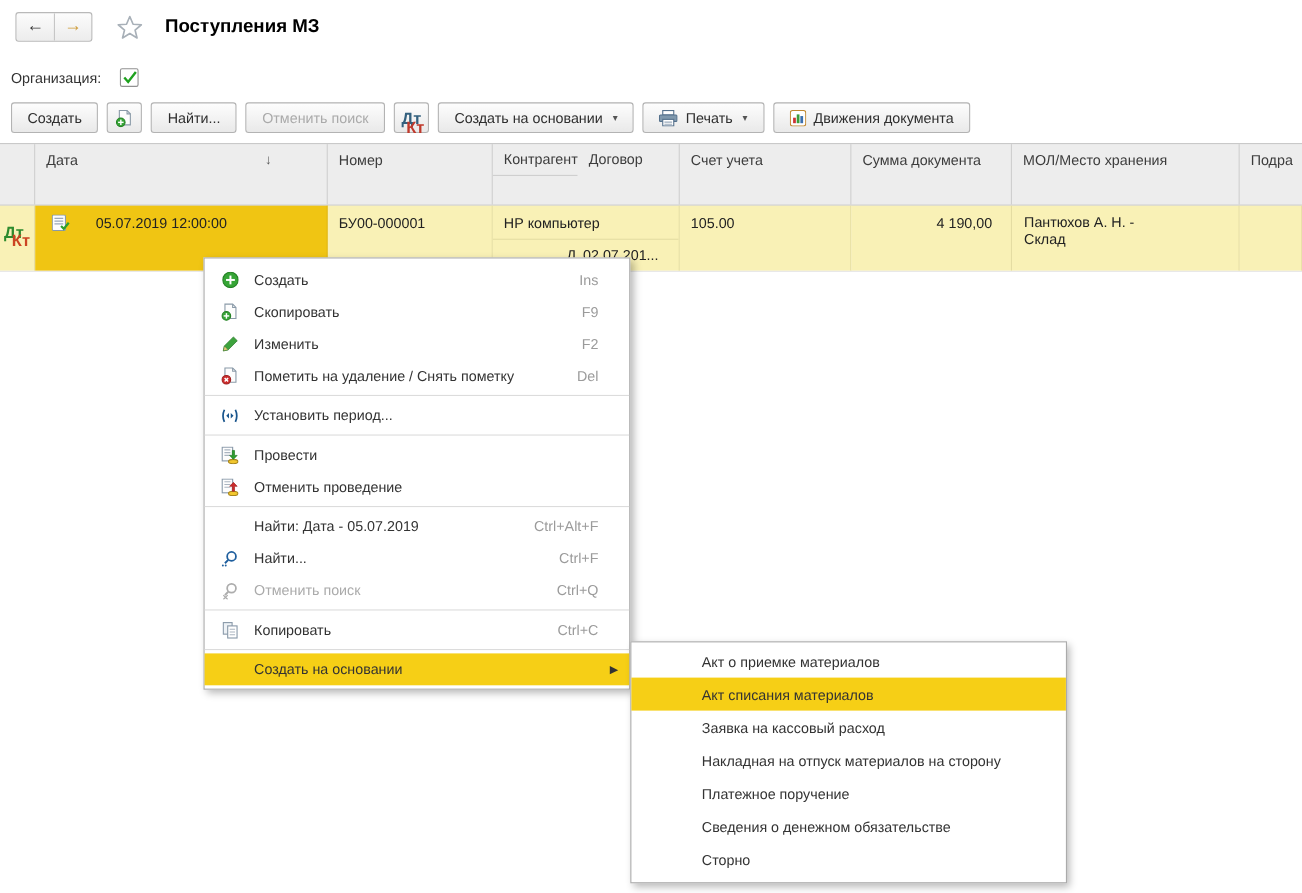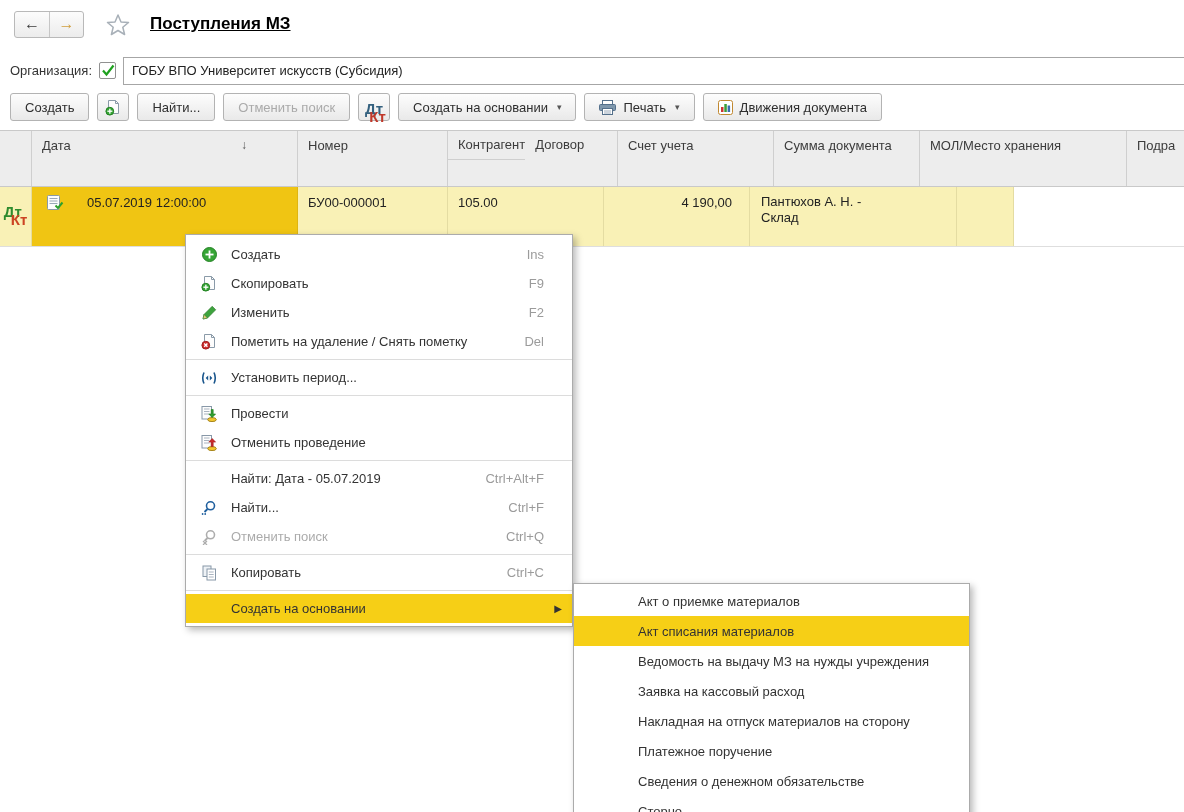--- a/index.html
+++ b/index.html
@@ -16,25 +16,25 @@
   
   .topbar { position:absolute; top:8px; left:14px; height:32px; display:flex; align-items:center; }
   .nav-group { display:flex; border:1px solid #b9b9b9; border-radius:3px; overflow:hidden;
                background:linear-gradient(#fcfcfc,#ececec); }
   .nav-btn { width:34px; height:25px; display:flex; align-items:center; justify-content:center;
              font-size:16px; font-weight:bold; cursor:default; }
   .nav-btn + .nav-btn { border-left:1px solid #c6c6c6; }
   .nav-back { color:#3a3a3a; }
   .nav-fwd { color:#cf9e3e; }
   .fav-star { margin-left:22px; display:flex; align-items:center; }
-  .page-title { margin-left:20px; font-size:17px; font-weight:bold; color:#000;text-decoration:underline; }
+  .page-title { margin-left:20px; font-size:17px; font-weight:bold; color:#000; }
 
   
   .org-row { position:absolute; top:56px; left:10px; right:0; height:29px; display:flex; align-items:center; }
-  .org-label { margin-right:7px; color:#333; }
+  .org-label { margin-right:17px; color:#333; }
   .checkbox { width:17px; height:17px; background:#fff; border:1px solid #919191; border-radius:2px;
               display:flex; align-items:center; justify-content:center; margin-right:7px; flex:none; }
   .org-input { flex:1; height:28px; border:1px solid #a6a6a6; background:#fff; padding:0 8px;
                font-family:"Liberation Sans",sans-serif; font-size:13px; color:#222; border-right:none; }
 
   
   .toolbar { position:absolute; top:92px; left:10px; height:30px; display:flex; align-items:center; }
   .tbtn { height:28px; padding:0 14px; margin-right:8px; display:inline-flex; align-items:center; gap:7px;
           background:linear-gradient(#fdfdfd,#e9e9e9); border:1px solid #b3b3b3; border-radius:3px;
           font-size:13px; color:#2e2e2e; white-space:nowrap; cursor:default; }
@@ -119,21 +119,20 @@
   <div class="page-title">Поступления МЗ</div>
 </div>
 
 <div class="org-row">
   <span class="org-label">Организация:</span>
   <span class="checkbox">
     <svg width="14" height="13" viewBox="0 0 14 13">
       <path d="M2 6.5 L5.5 10.5 L12.5 1.5" fill="none" stroke="#1ea11e" stroke-width="2.2"></path>
     </svg>
   </span>
-  <input class="org-input" value="ГОБУ ВПО Университет искусств (Субсидия)" style="">
 </div>
 
 <div class="toolbar">
   <button class="tbtn">Создать</button>
 
   <button class="tbtn icon-only">
     <span>
       <svg width="16" height="17" viewBox="0 0 16 17">
         <path d="M3.5 1.5 h7 l3 3 v10 h-10 z" fill="#fdfdfd" stroke="#8a9aa8"></path>
         <path d="M10.5 1.5 v3 h3" fill="none" stroke="#8a9aa8"></path>
@@ -218,20 +217,27 @@
           <rect x="0.5" y="0.5" width="12" height="14" rx="1" fill="#fdfdfd" stroke="#8a9aa8"></rect>
           <line x1="2.5" y1="3.5" x2="10.5" y2="3.5" stroke="#9aa8b8"></line>
           <line x1="2.5" y1="6" x2="10.5" y2="6" stroke="#9aa8b8"></line>
           <line x1="2.5" y1="8.5" x2="10.5" y2="8.5" stroke="#9aa8b8"></line>
           <path d="M8.5 10.5 L11 13 L15.5 7.5" stroke="#2ea02e" stroke-width="2" fill="none"></path>
         </svg>
       </span>
       <span>05.07.2019 12:00:00</span>
     </div>
     <div class="td c2 td-pad">БУ00-000001</div>
+    <div class="td c3 td-split">
+      <div class="line1">НР компьютер</div>
+      <div class="line2">
+        <span class="frag-left">Д</span>
+        <span class="frag-right">02.07.201...</span>
+      </div>
+    </div>
     <div class="td c4 td-pad">105.00</div>
     <div class="td c5 td-amount">4 190,00</div>
     <div class="td c6 mol-cell">
       <div>Пантюхов А. Н. -</div>
       <div>Склад</div>
     </div>
     <div class="td c7"></div>
   </div>
 </div>
 
@@ -388,19 +394,18 @@
   <div class="mi highlighted has-arrow">
     <span class="mic"></span>
     <span class="mlabel">Создать на основании</span>
     <span class="sub-arrow">▶</span>
   </div>
 </div>
 
 <div class="submenu">
   <div class="smi">Акт о приемке материалов</div>
   <div class="smi highlighted">Акт списания материалов</div>
-  <div class="smi">Ведомость на выдачу МЗ на нужды учреждения</div>
   <div class="smi">Заявка на кассовый расход</div>
   <div class="smi">Накладная на отпуск материалов на сторону</div>
   <div class="smi">Платежное поручение</div>
   <div class="smi">Сведения о денежном обязательстве</div>
   <div class="smi">Сторно</div>
 </div>
 
 </body></html>

